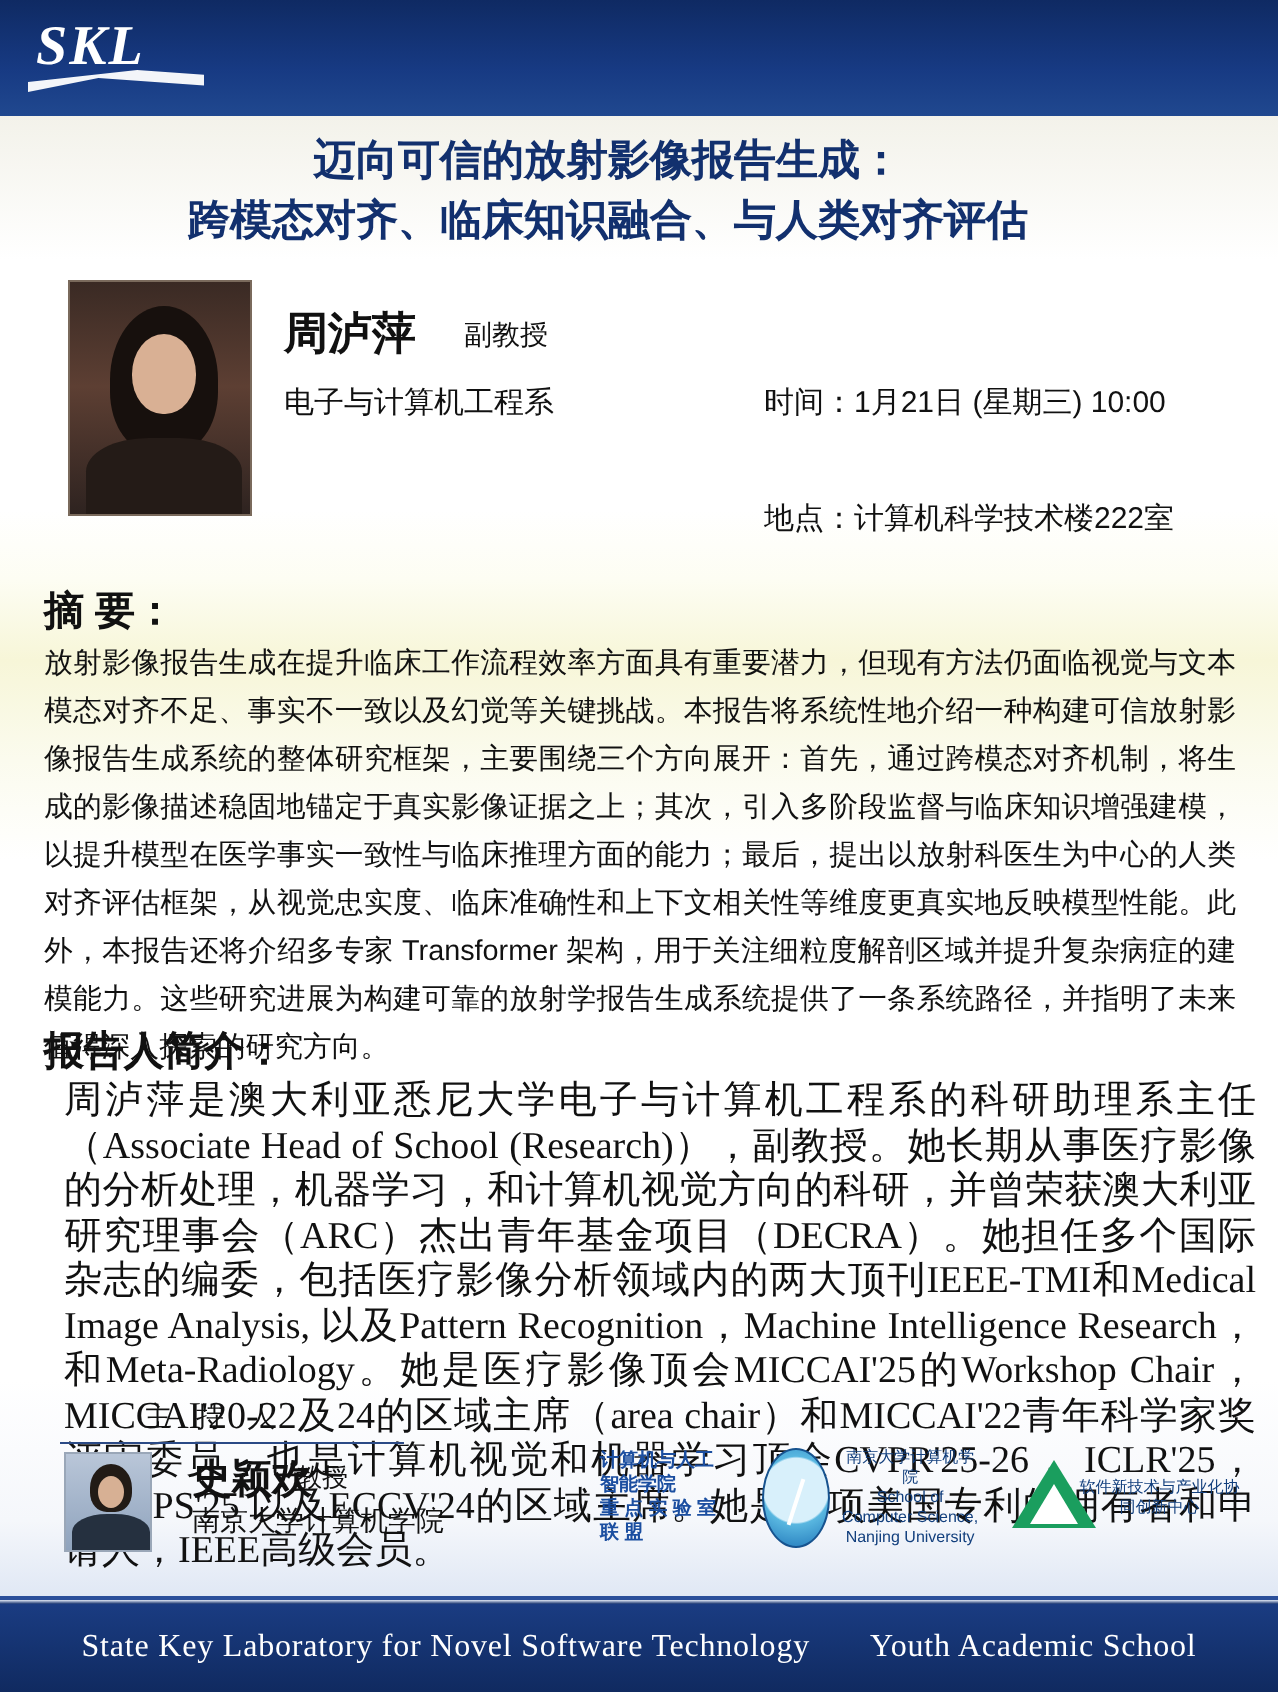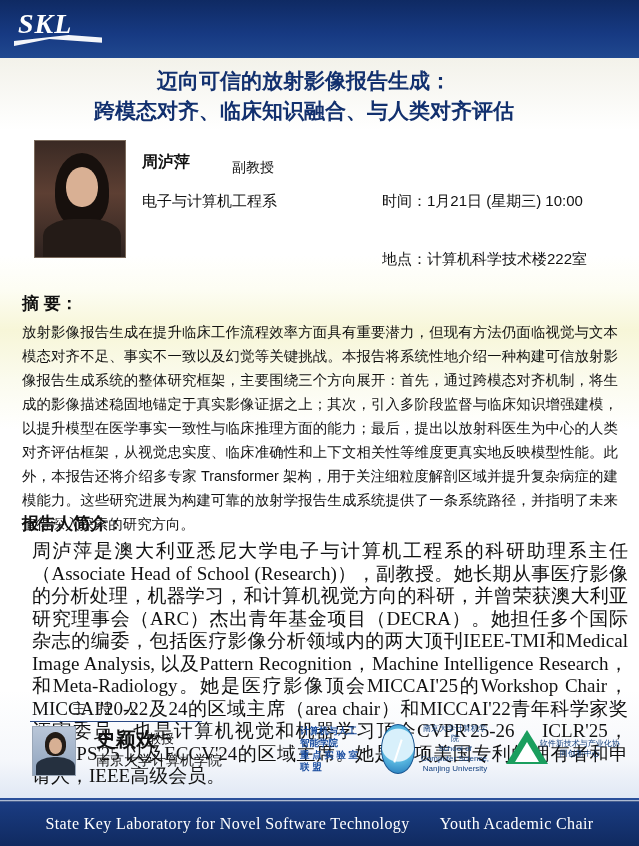--- a/index.html
+++ b/index.html
@@ -127,21 +127,21 @@
   .photo .body {
     position: absolute;
     left: 8px; top: 78px;
     width: 78px; height: 42px;
     border-radius: 40% 40% 0 0;
     background: #241b17;
   }
   .speaker-name {
     position: absolute;
     left: 142px; top: 152px;
-    font-size: 16px;
+    font-size: 22px;
     font-weight: bold;
     color: #111111;
   }
   .speaker-title {
     position: absolute;
     left: 232px; top: 159px;
     font-size: 14px;
     color: #111111;
   }
   .dept {
@@ -167,21 +167,21 @@
     position: absolute;
     left: 382px; top: 250px;
     font-size: 15px;
     color: #111111;
     white-space: nowrap;
   }
 
   
   .sec-heading {
     position: absolute;
-    font-size: 17px;
+    font-size: 20px;
     font-weight: bold;
     color: #111111;
   }
   #abstract-heading { left: 22px; top: 292px; }
   .abstract-body {
     position: absolute;
     left: 22px; top: 320px;
     width: 596px;
     font-size: 14.4px;
     line-height: 24px;
@@ -410,16 +410,16 @@
         <div class="tri"></div>
         <div class="tri2"></div>
       </div>
       <div class="sp-badge-cn">软件新技术与产业化协同创新中心</div>
     </div>
   </div>
 
   <div class="footer-rule"></div>
   <div class="footer">
     <div class="footer-text">State Key Laboratory for Novel Software Technology</div>
-    <div class="footer-text">Youth  Academic  Chair</div>
+    <div class="footer-text">Youth  Academic  School</div>
   </div>
 
 </div>
 
 </body></html>

